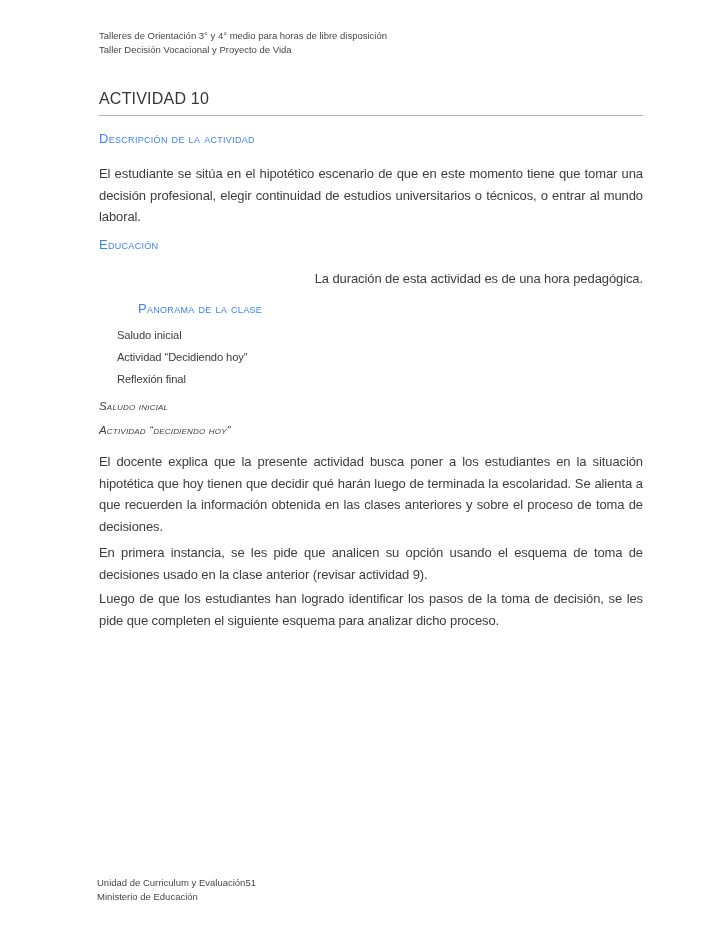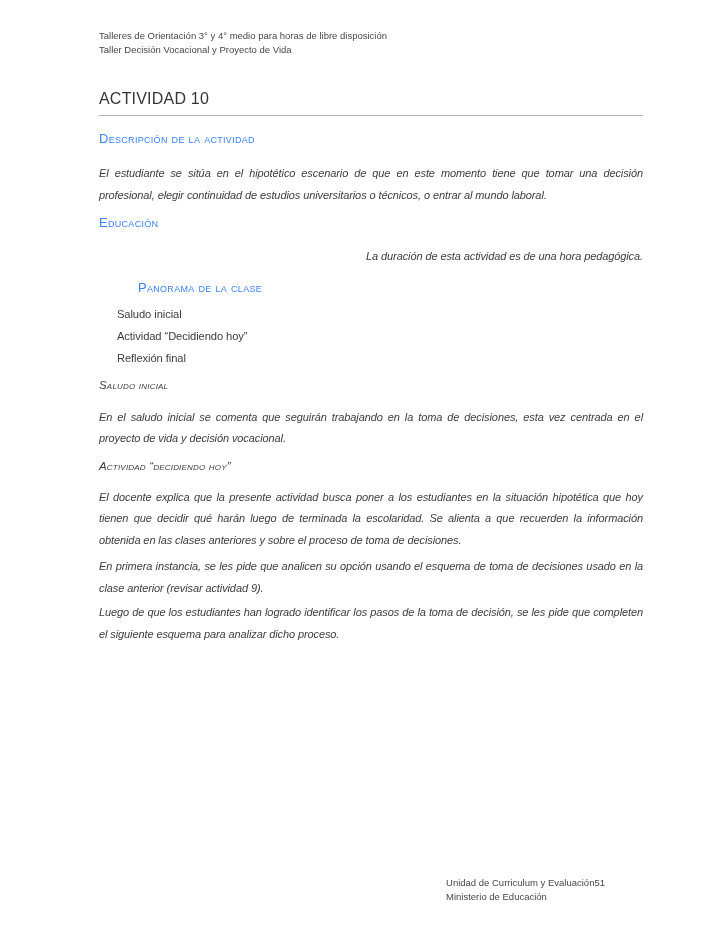--- a/index.html
+++ b/index.html
@@ -62,26 +62,25 @@
     font-size: 11.5px;
     line-height: 15px;
     font-weight: 400;
     color: #3d3d3d;
     letter-spacing: 0.2px;
   }
   .sub-h.saludo { margin-top: 9px; }
   .sub-h.act    { margin-top: 9px; }
   p.body {
     margin: 0;
-    font-size: 11px;
+    font-size: 13px;
     line-height: 21.5px;
     letter-spacing: -0.1px;
     text-align: justify;
     color: #3d3d3d;
-    font-style: italic;
   }
   p.body.single { text-align: right; }
   #para-desc   { margin-top: 16px; }
   #para-dur    { margin-top: 15px; }
   #para-saludo { margin-top: 14px; }
   #para-act1   { margin-top: 13px; }
   #para-act2   { margin-top: 5px; }
   #para-act3   { margin-top: 3px; }
   ul.panorama {
     list-style: none;
@@ -89,25 +88,25 @@
     padding: 0 0 0 18px;
   }
   ul.panorama li {
     font-size: 11.2px;
     line-height: 22px;
     letter-spacing: -0.1px;
     color: #3d3d3d;
   }
   .footer {
     position: absolute;
-    left: 91px;
+    left: 97px;
     right: 77px;
     top: 876px;
     display: flex;
-    justify-content: flex-end;
+    justify-content: flex-start;
     align-items: flex-start;
   }
   .footer-left div {
     font-size: 9.5px;
     line-height: 14px;
     color: #474747;
   }
   .footer-page {
     font-size: 9.5px;
     line-height: 14px;
@@ -133,21 +132,20 @@
   <p class="body single" id="para-dur">La duración de esta actividad es de una hora pedagógica.</p>
 
   <div class="sec-h pan">Panorama de la clase</div>
   <ul class="panorama">
     <li>Saludo inicial</li>
     <li>Actividad “Decidiendo hoy”</li>
     <li>Reflexión final</li>
   </ul>
 
   <div class="sub-h saludo">Saludo inicial</div>
-  <p class="body" id="para-saludo">En el saludo inicial se comenta que seguirán trabajando en la toma de decisiones, esta vez centrada en el proyecto de vida y decisión vocacional.</p>
 
   <div class="sub-h act">Actividad “decidiendo hoy”</div>
   <p class="body" id="para-act1">El docente explica que la presente actividad busca poner a los estudiantes en la situación hipotética que hoy tienen que decidir qué harán luego de terminada la escolaridad. Se alienta a que recuerden la información obtenida en las clases anteriores y sobre el proceso de toma de decisiones.</p>
   <p class="body" id="para-act2">En primera instancia, se les pide que analicen su opción usando el esquema de toma de decisiones usado en la clase anterior (revisar actividad 9).</p>
   <p class="body" id="para-act3">Luego de que los estudiantes han logrado identificar los pasos de la toma de decisión, se les pide que completen el siguiente esquema para analizar dicho proceso.</p>
 
   <div class="footer">
     <div class="footer-left">
       <div>Unidad de Curriculum y Evaluación</div>
       <div>Ministerio de Educación</div>

